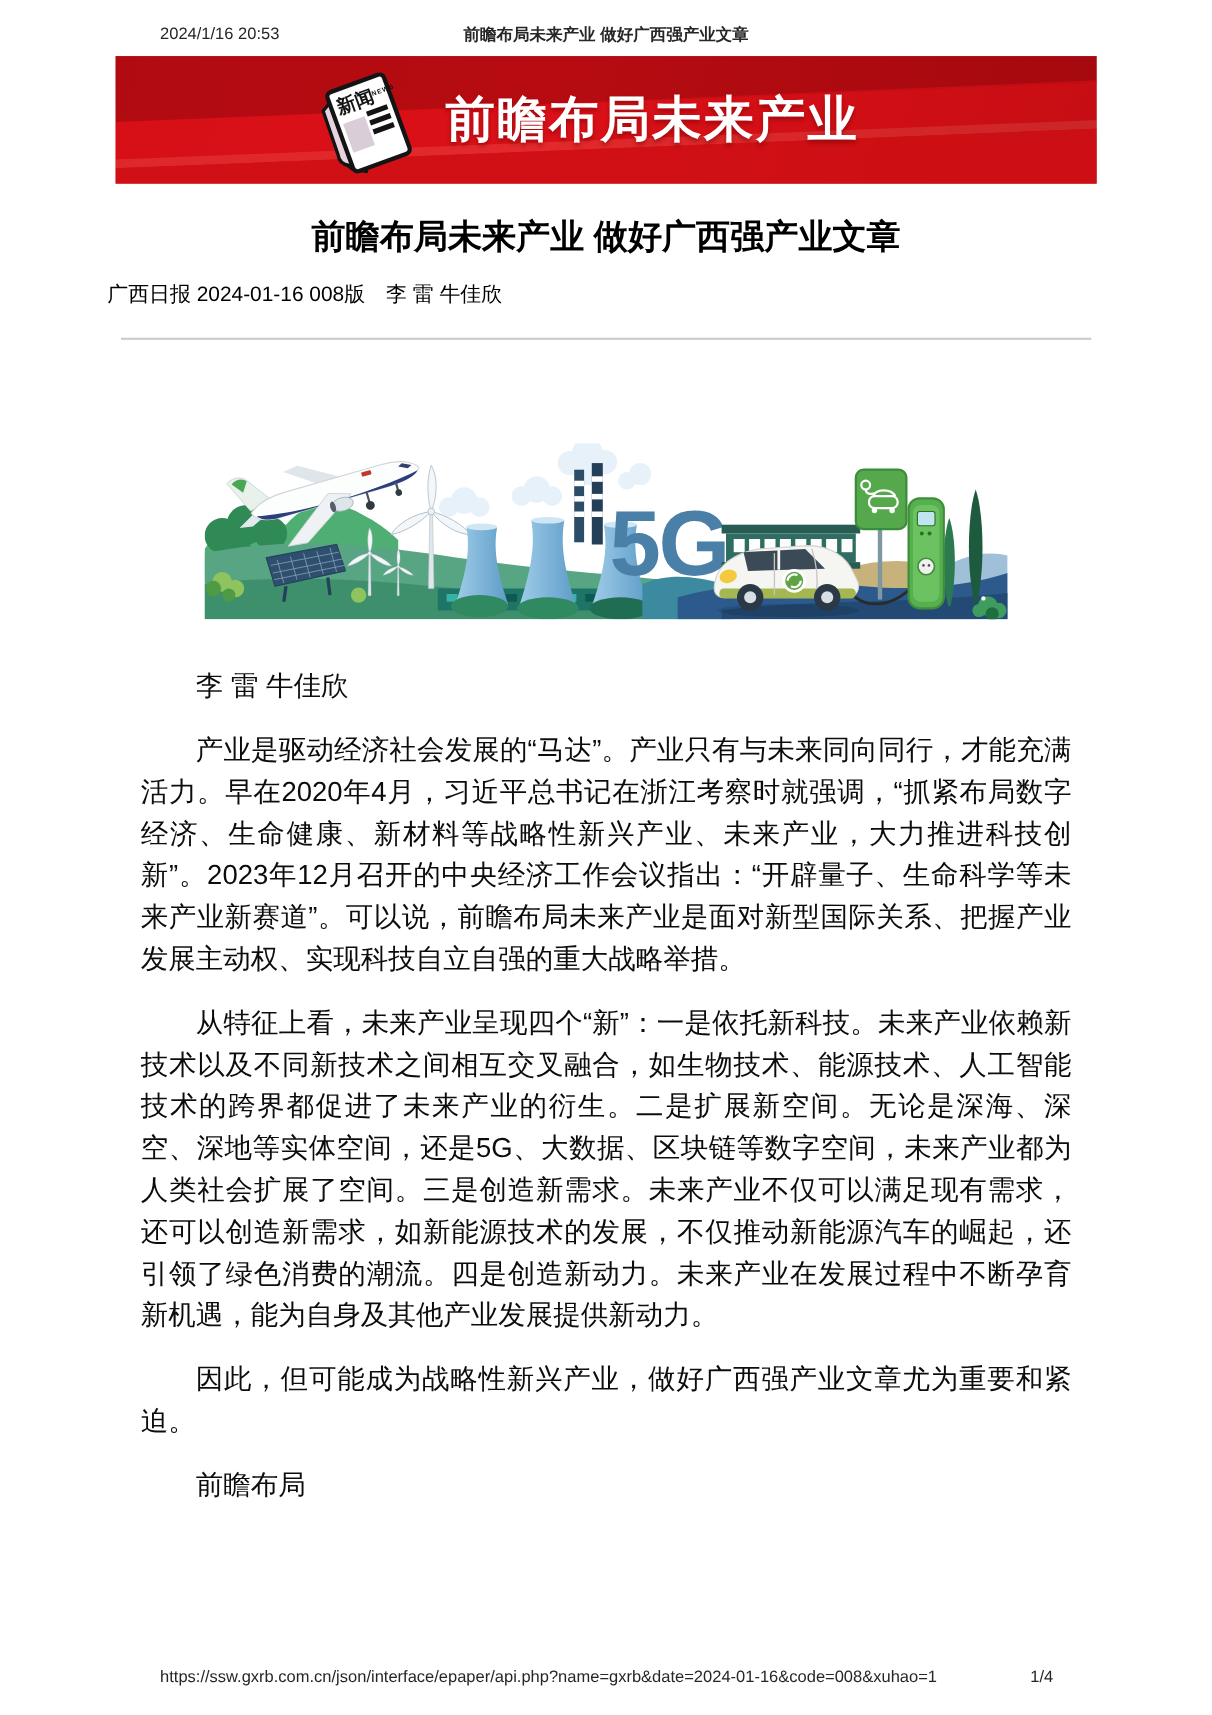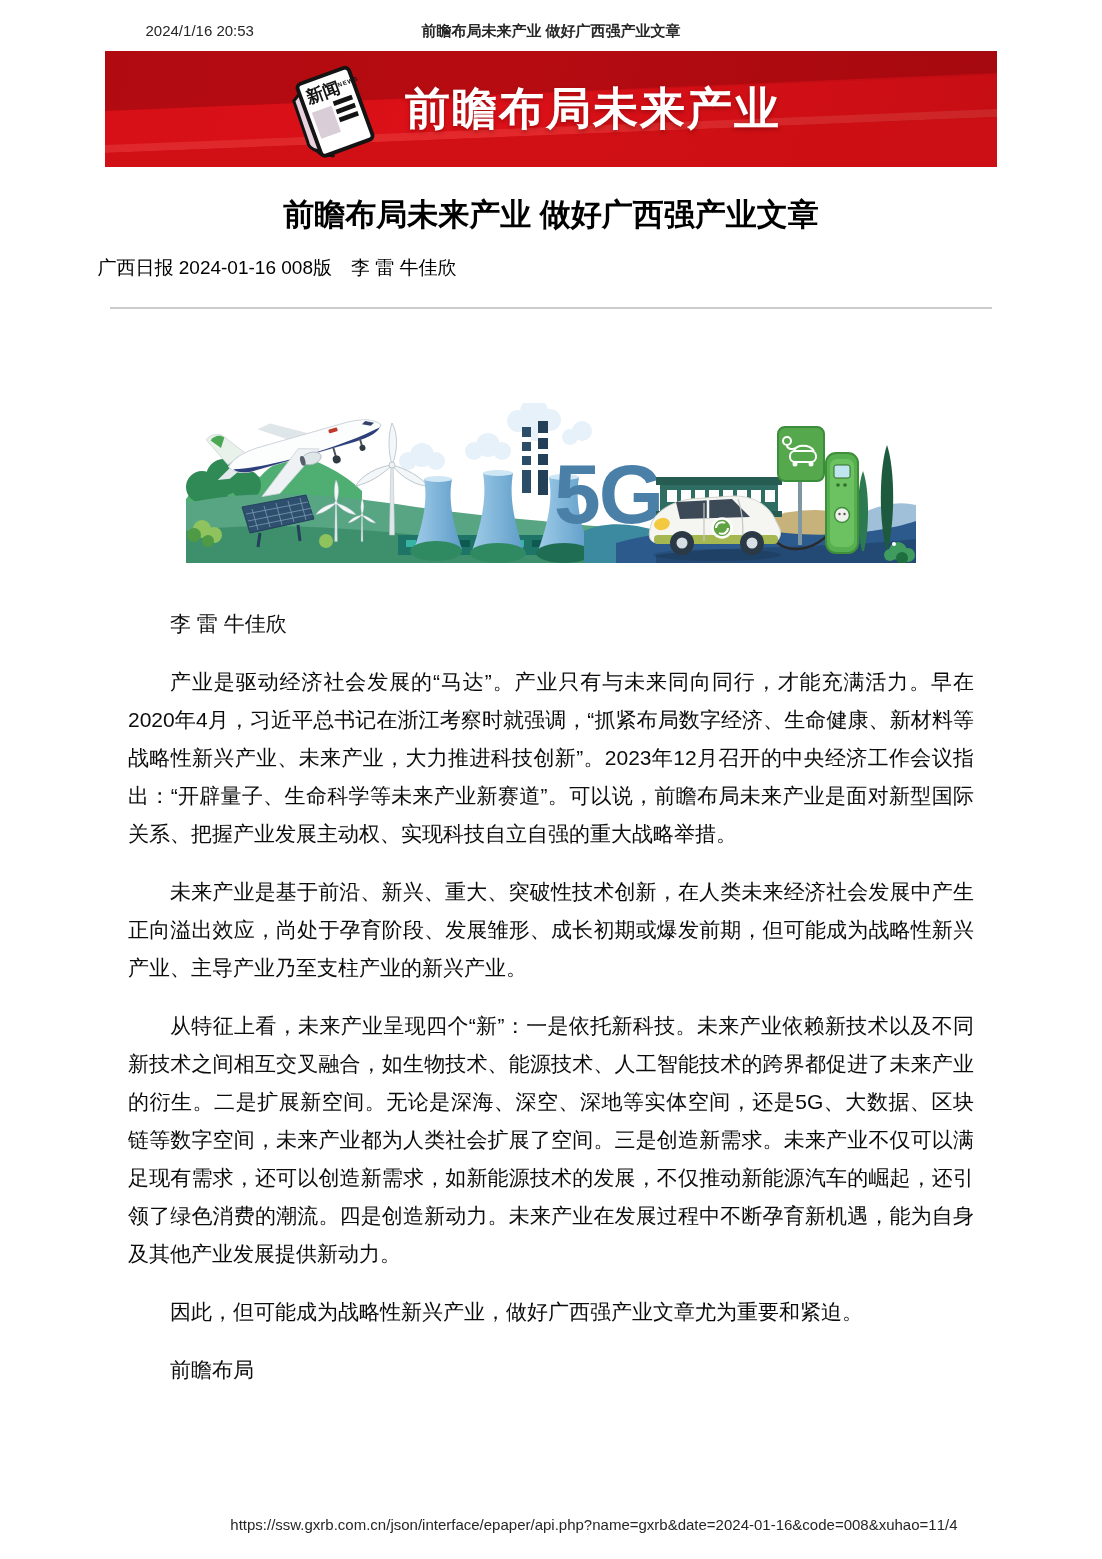--- a/index.html
+++ b/index.html
@@ -22,26 +22,26 @@
 
   
   .article-title { margin:30px 0 0; text-align:center; font-size:31px; line-height:36px; font-weight:bold; color:#000; }
   .byline { margin-top:22px; text-align:left; font-size:19px; color:#000; }
   .divider { width:882px; border:none; border-top:2px solid #cccccc; margin:26px auto 0; }
 
   
   .illustration-wrap { margin:94px 0 0; padding:0; text-align:center; height:160px; }
 
   
-  .article-body { width:846px; margin:42px auto 0; font-size:21px; line-height:38px; text-align:justify; color:#0c0c0c; }
+  .article-body { width:846px; margin:42px auto 0; font-size:25px; line-height:38px; text-align:justify; color:#0c0c0c; }
   .article-body p { margin:20px 0 0; text-indent:2em; }
   .article-body p.authors { margin:0; }
 
   
-  .print-footer { position:absolute; left:32px; right:47px; bottom:26px; display:flex; justify-content:flex-end; font-size:15px; color:#262626; }
+  .print-footer { position:absolute; left:48px; right:47px; bottom:26px; display:flex; justify-content:space-between; font-size:15px; color:#262626; }
   .footer-url { max-width:900px; overflow:hidden; white-space:nowrap; }
 </style>
 </head>
 <body>
 
 <div class="page">
 
   <header class="print-header">
     <span class="print-timestamp">2024/1/16 20:53</span>
     <span class="print-title">前瞻布局未来产业 做好广西强产业文章</span>
@@ -260,21 +260,20 @@
           <circle cx="704" cy="152" r="6"></circle>
       </g>
       <circle cx="716" cy="155" r="6" fill="#1f6e3f"></circle>
       <circle cx="708" cy="141" r="2" fill="#ffffff"></circle>
     </svg>
   </figure>
 
   <main class="article-body">
     <p class="authors">李 雷 牛佳欣</p>
     <p class="body-para">产业是驱动经济社会发展的“马达”。产业只有与未来同向同行，才能充满活力。早在2020年4月，习近平总书记在浙江考察时就强调，“抓紧布局数字经济、生命健康、新材料等战略性新兴产业、未来产业，大力推进科技创新”。2023年12月召开的中央经济工作会议指出：“开辟量子、生命科学等未来产业新赛道”。可以说，前瞻布局未来产业是面对新型国际关系、把握产业发展主动权、实现科技自立自强的重大战略举措。</p>
-    <p class="body-para">未来产业是基于前沿、新兴、重大、突破性技术创新，在人类未来经济社会发展中产生正向溢出效应，尚处于孕育阶段、发展雏形、成长初期或爆发前期，但可能成为战略性新兴产业、主导产业乃至支柱产业的新兴产业。</p>
     <p class="body-para">从特征上看，未来产业呈现四个“新”：一是依托新科技。未来产业依赖新技术以及不同新技术之间相互交叉融合，如生物技术、能源技术、人工智能技术的跨界都促进了未来产业的衍生。二是扩展新空间。无论是深海、深空、深地等实体空间，还是5G、大数据、区块链等数字空间，未来产业都为人类社会扩展了空间。三是创造新需求。未来产业不仅可以满足现有需求，还可以创造新需求，如新能源技术的发展，不仅推动新能源汽车的崛起，还引领了绿色消费的潮流。四是创造新动力。未来产业在发展过程中不断孕育新机遇，能为自身及其他产业发展提供新动力。</p>
     <p class="body-para">因此，但可能成为战略性新兴产业，做好广西强产业文章尤为重要和紧迫。</p>
     <p class="body-para">前瞻布局</p>
   </main>
 
   <footer class="print-footer">
     <span class="footer-url">https://ssw.gxrb.com.cn/json/interface/epaper/api.php?name=gxrb&amp;date=2024-01-16&amp;code=008&amp;xuhao=1</span>
     <span class="footer-page">1/4</span>
   </footer>
 

